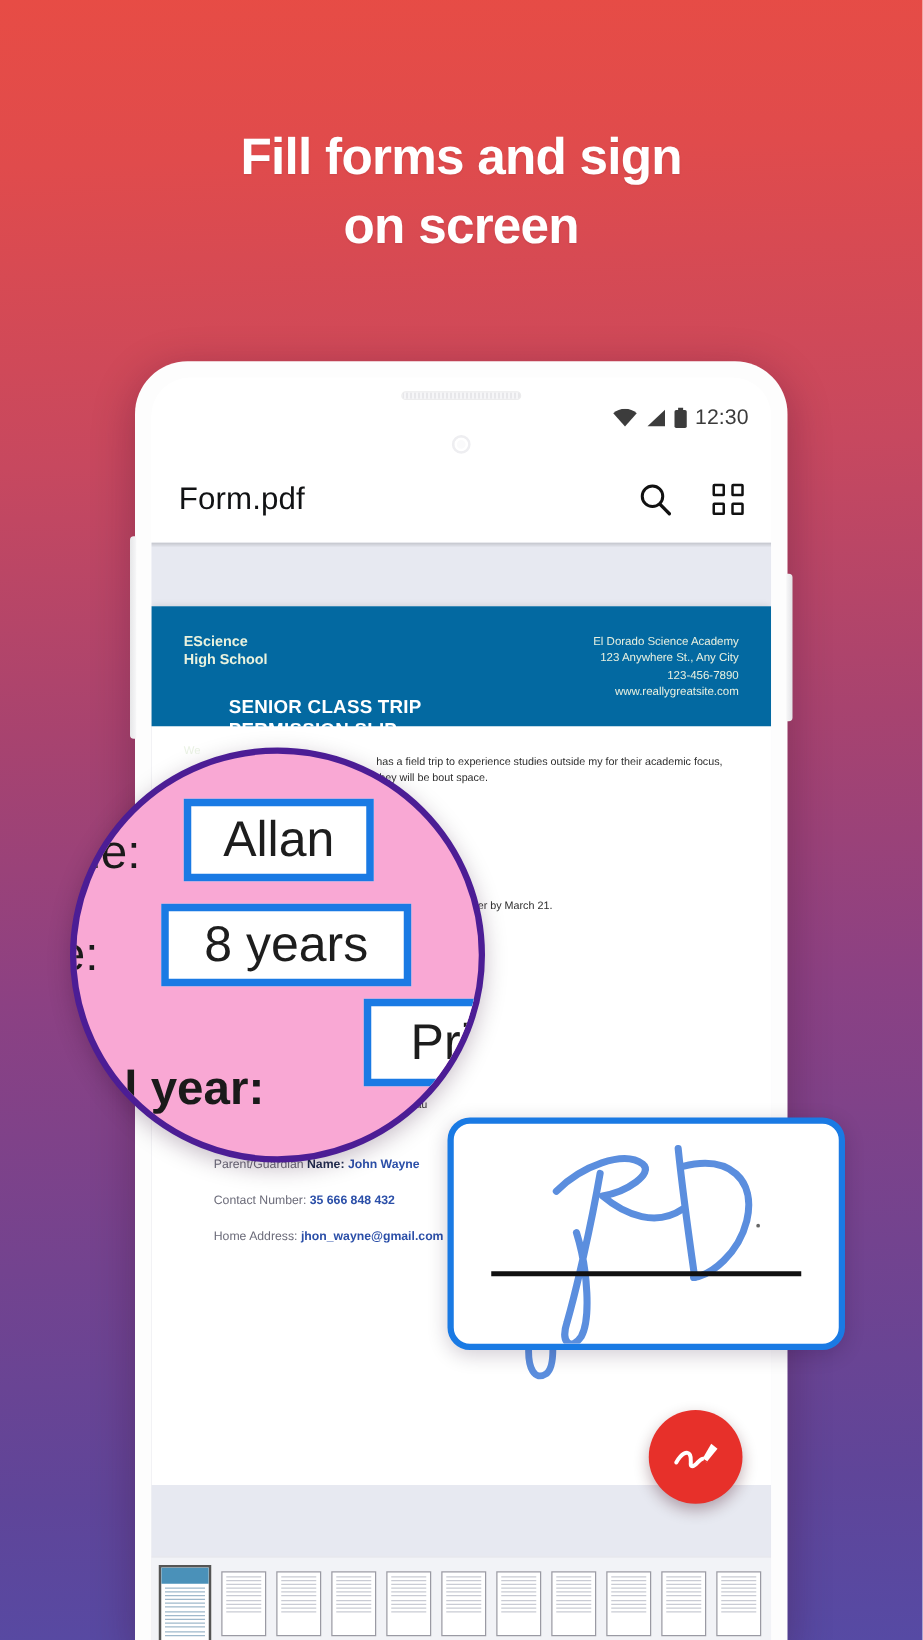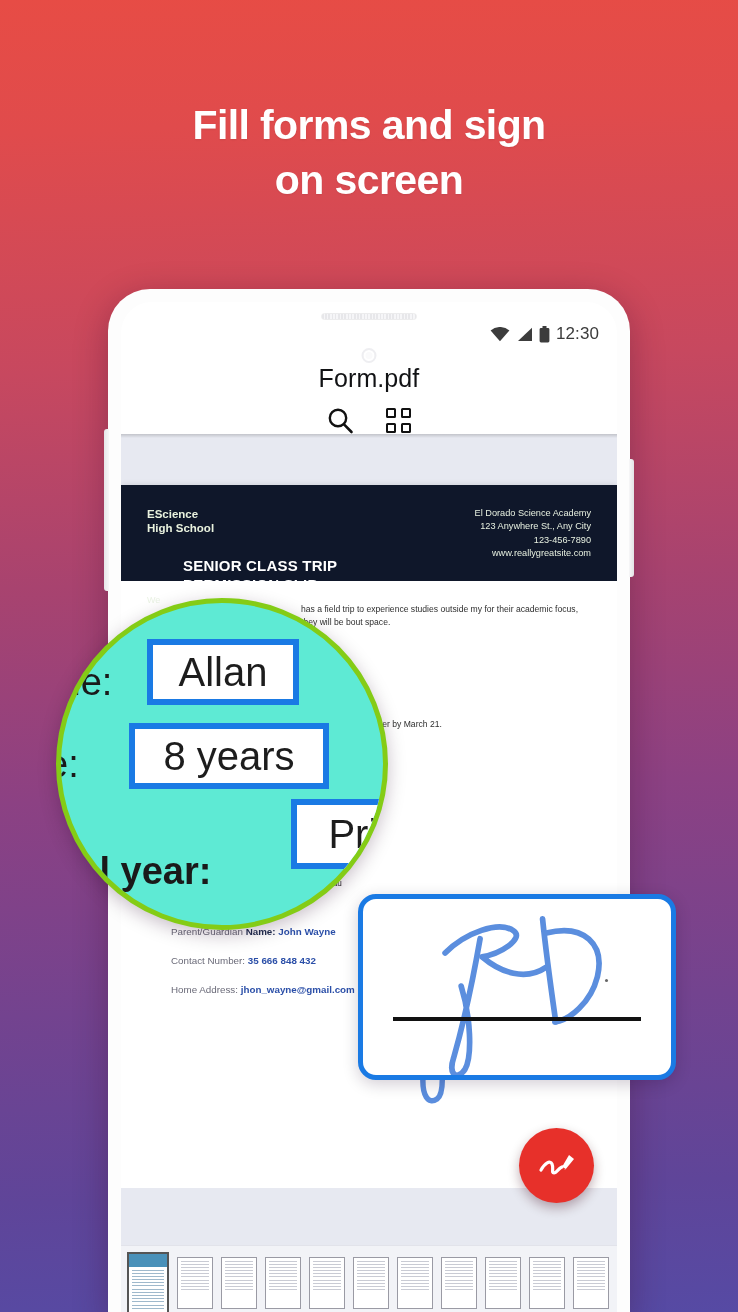--- a/index.html
+++ b/index.html
@@ -95,21 +95,20 @@
   .ic-signal { width: 17px; height: 15px; }
   .ic-battery { width: 11px; height: 17px; }
 
   
   .appbar {
     position: absolute;
     top: 62px; left: 0; width: 496px; height: 70px;
     display: flex; align-items: center;
     padding: 0 22px 0 22px;
     background: #ffffff;
-    flex-direction: column;
   }
   .app-title {
     font-size: 25px; color: #111214; letter-spacing: .1px;
     flex: 1;
   }
   .appbar-actions { display: flex; align-items: center; gap: 32px; }
   .ic-search { width: 27px; height: 27px; }
   .ic-grid { width: 25px; height: 25px; display: grid;
     grid-template-columns: 1fr 1fr; grid-template-rows: 1fr 1fr; gap: 5px; }
   .ic-grid i { display: block; border: 2.6px solid #111; border-radius: 1.5px; }
@@ -129,21 +128,21 @@
     position: absolute;
     top: 51px; left: 0; width: 496px; height: 876px;
     background: #ffffff;
     box-shadow: 0 0 6px rgba(0,0,0,.12);
   }
 
   
   .doc-header {
     position: relative;
     height: 96px;
-    background: #0f172a;
+    background: #0369a1;
     padding: 22px 26px 0 26px;
     color: #ffffff;
   }
   .doc-school {
     font-size: 11.5px; font-weight: bold; line-height: 1.25;
     color: #e9f2de;
   }
   .doc-contact {
     position: absolute; right: 26px; top: 22px;
     text-align: right;
@@ -182,22 +181,22 @@
 
   
   .sig-inline { position: absolute; left: 252px; top: 300px; width: 210px; height: 240px; }
 
   
   .magnifier {
     position: absolute;
     left: 56px; top: 598px;
     width: 332px; height: 332px;
     border-radius: 50%;
-    background: #5eead4;
-    border: 5px solid #84cc16;
+    background: #f9a8d4;
+    border: 5px solid #4c1d95;
     overflow: hidden;
     box-shadow: 0 5px 18px rgba(40,0,40,.25);
     z-index: 40;
     text-decoration: underline;
   }
   .mag-label {
     position: absolute;
     font-size: 38px; color: #1a1a1a; font-weight: normal;
     font-family: "Liberation Sans", sans-serif;
     white-space: nowrap;

